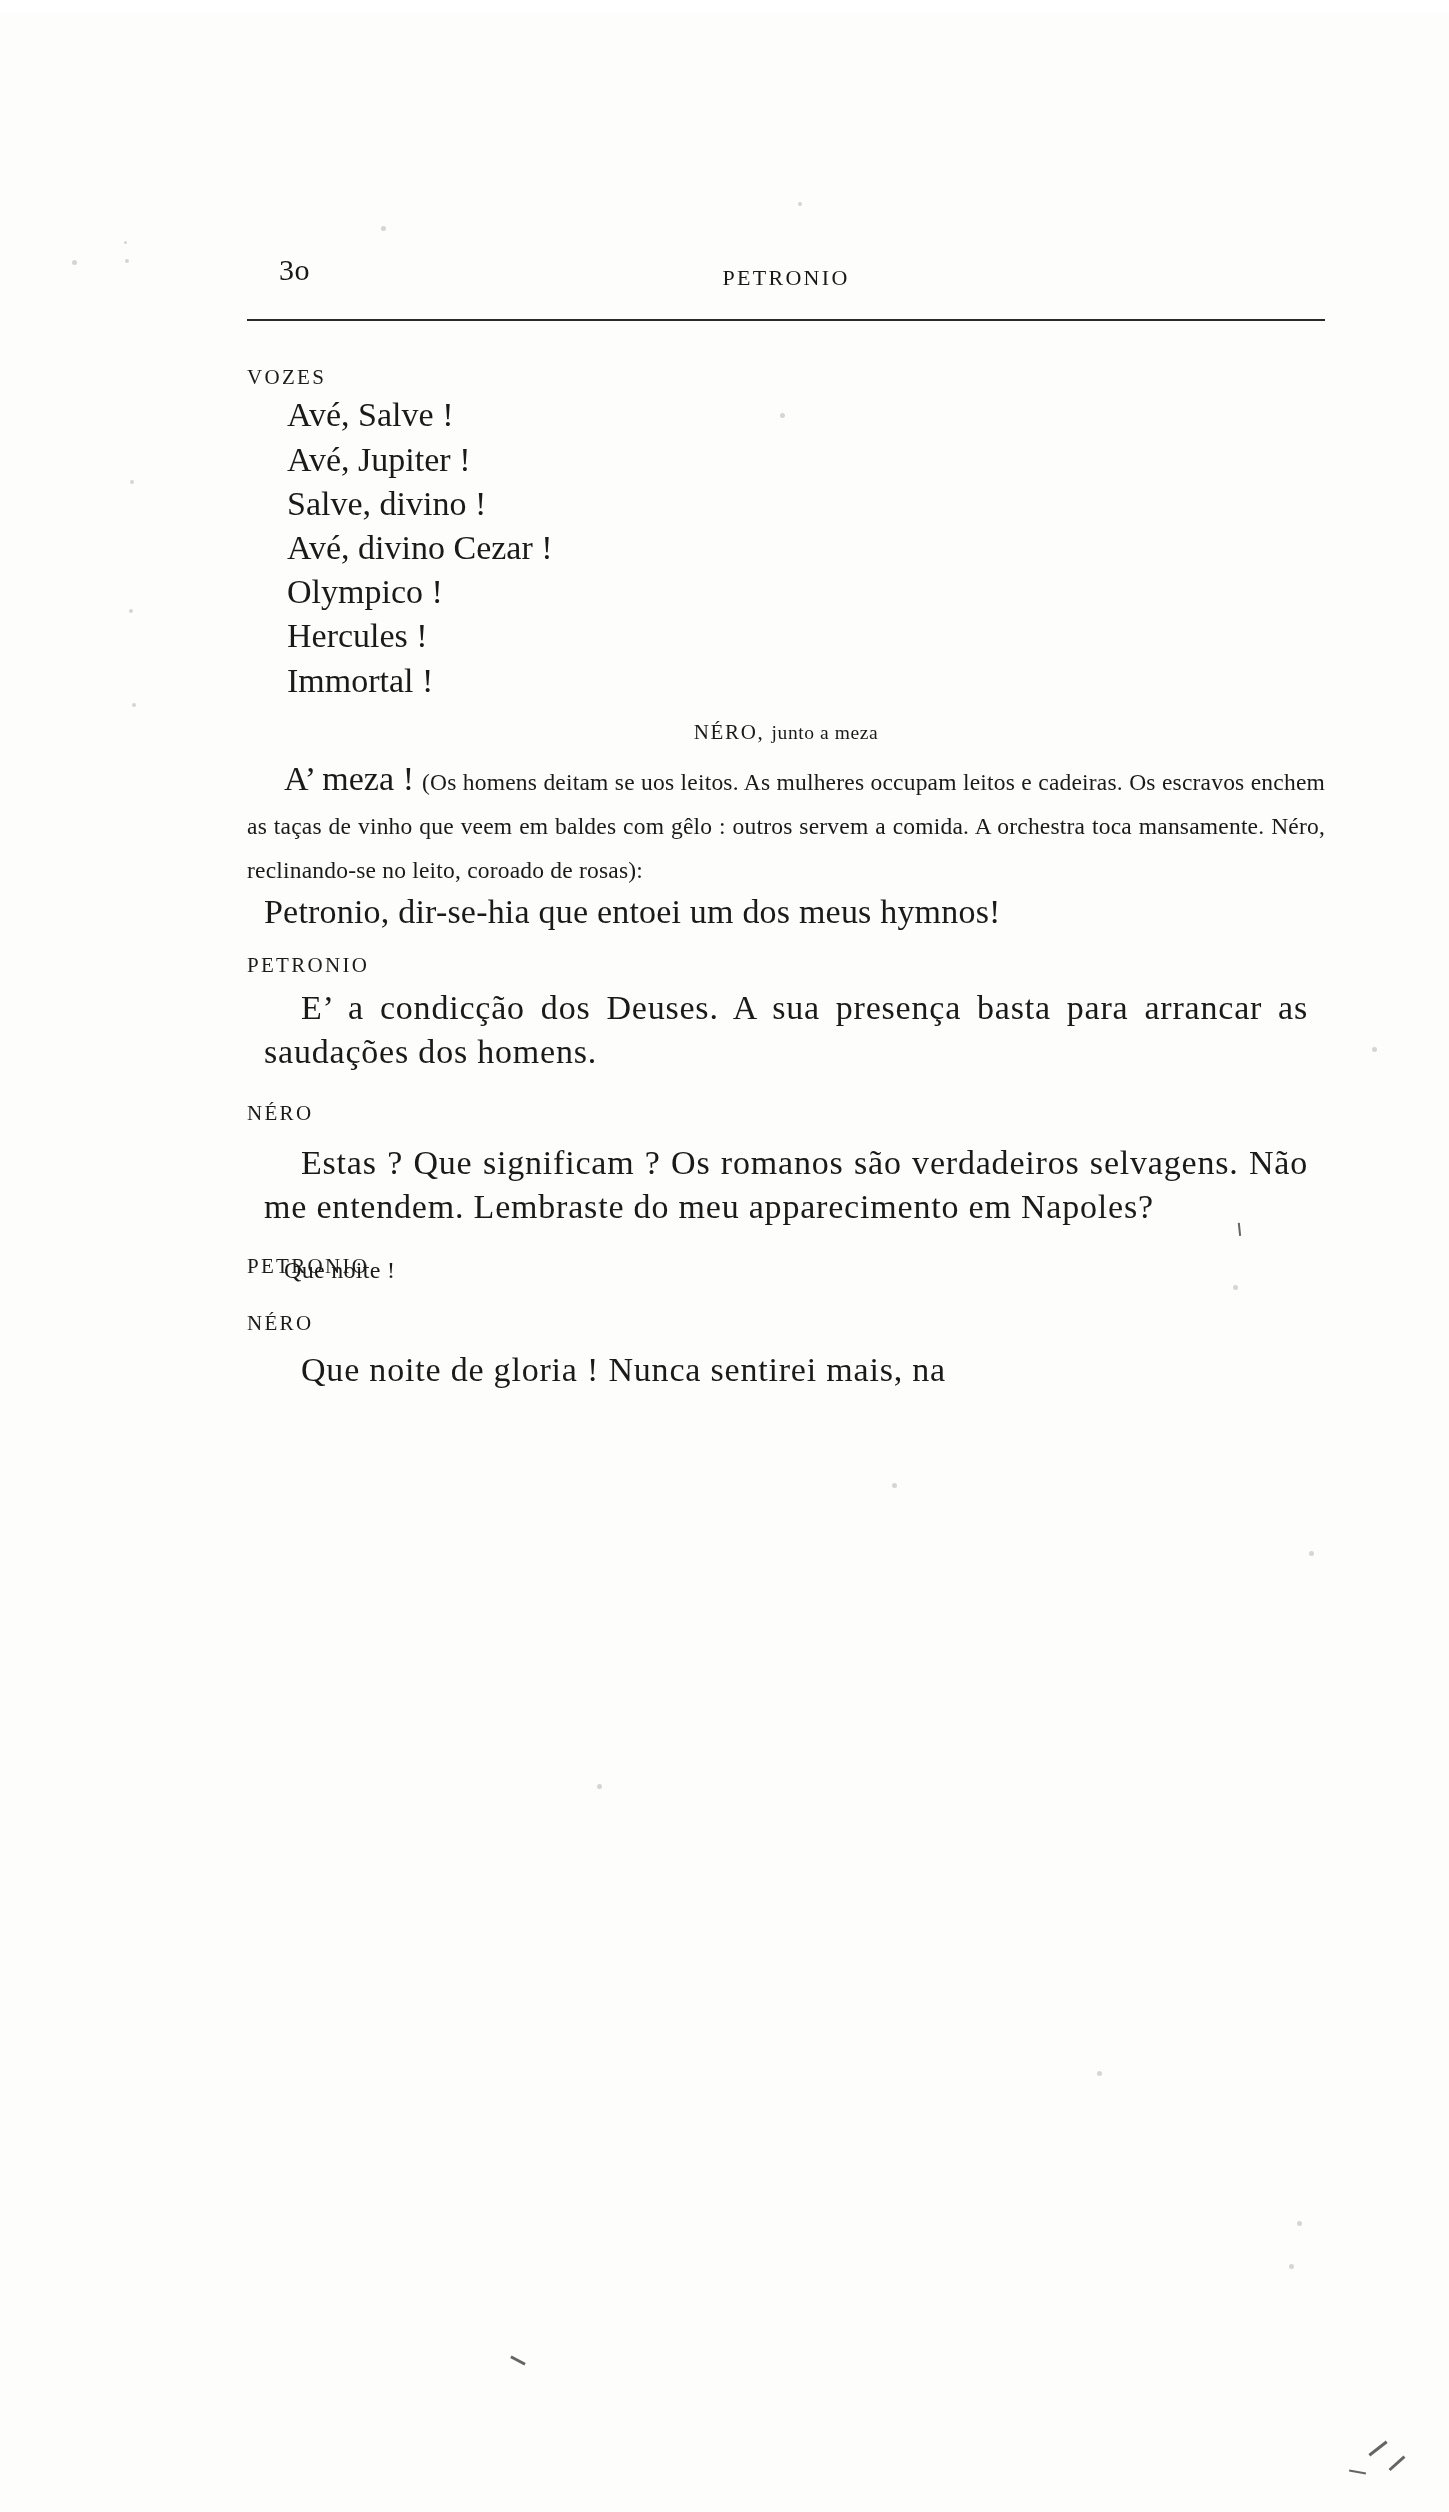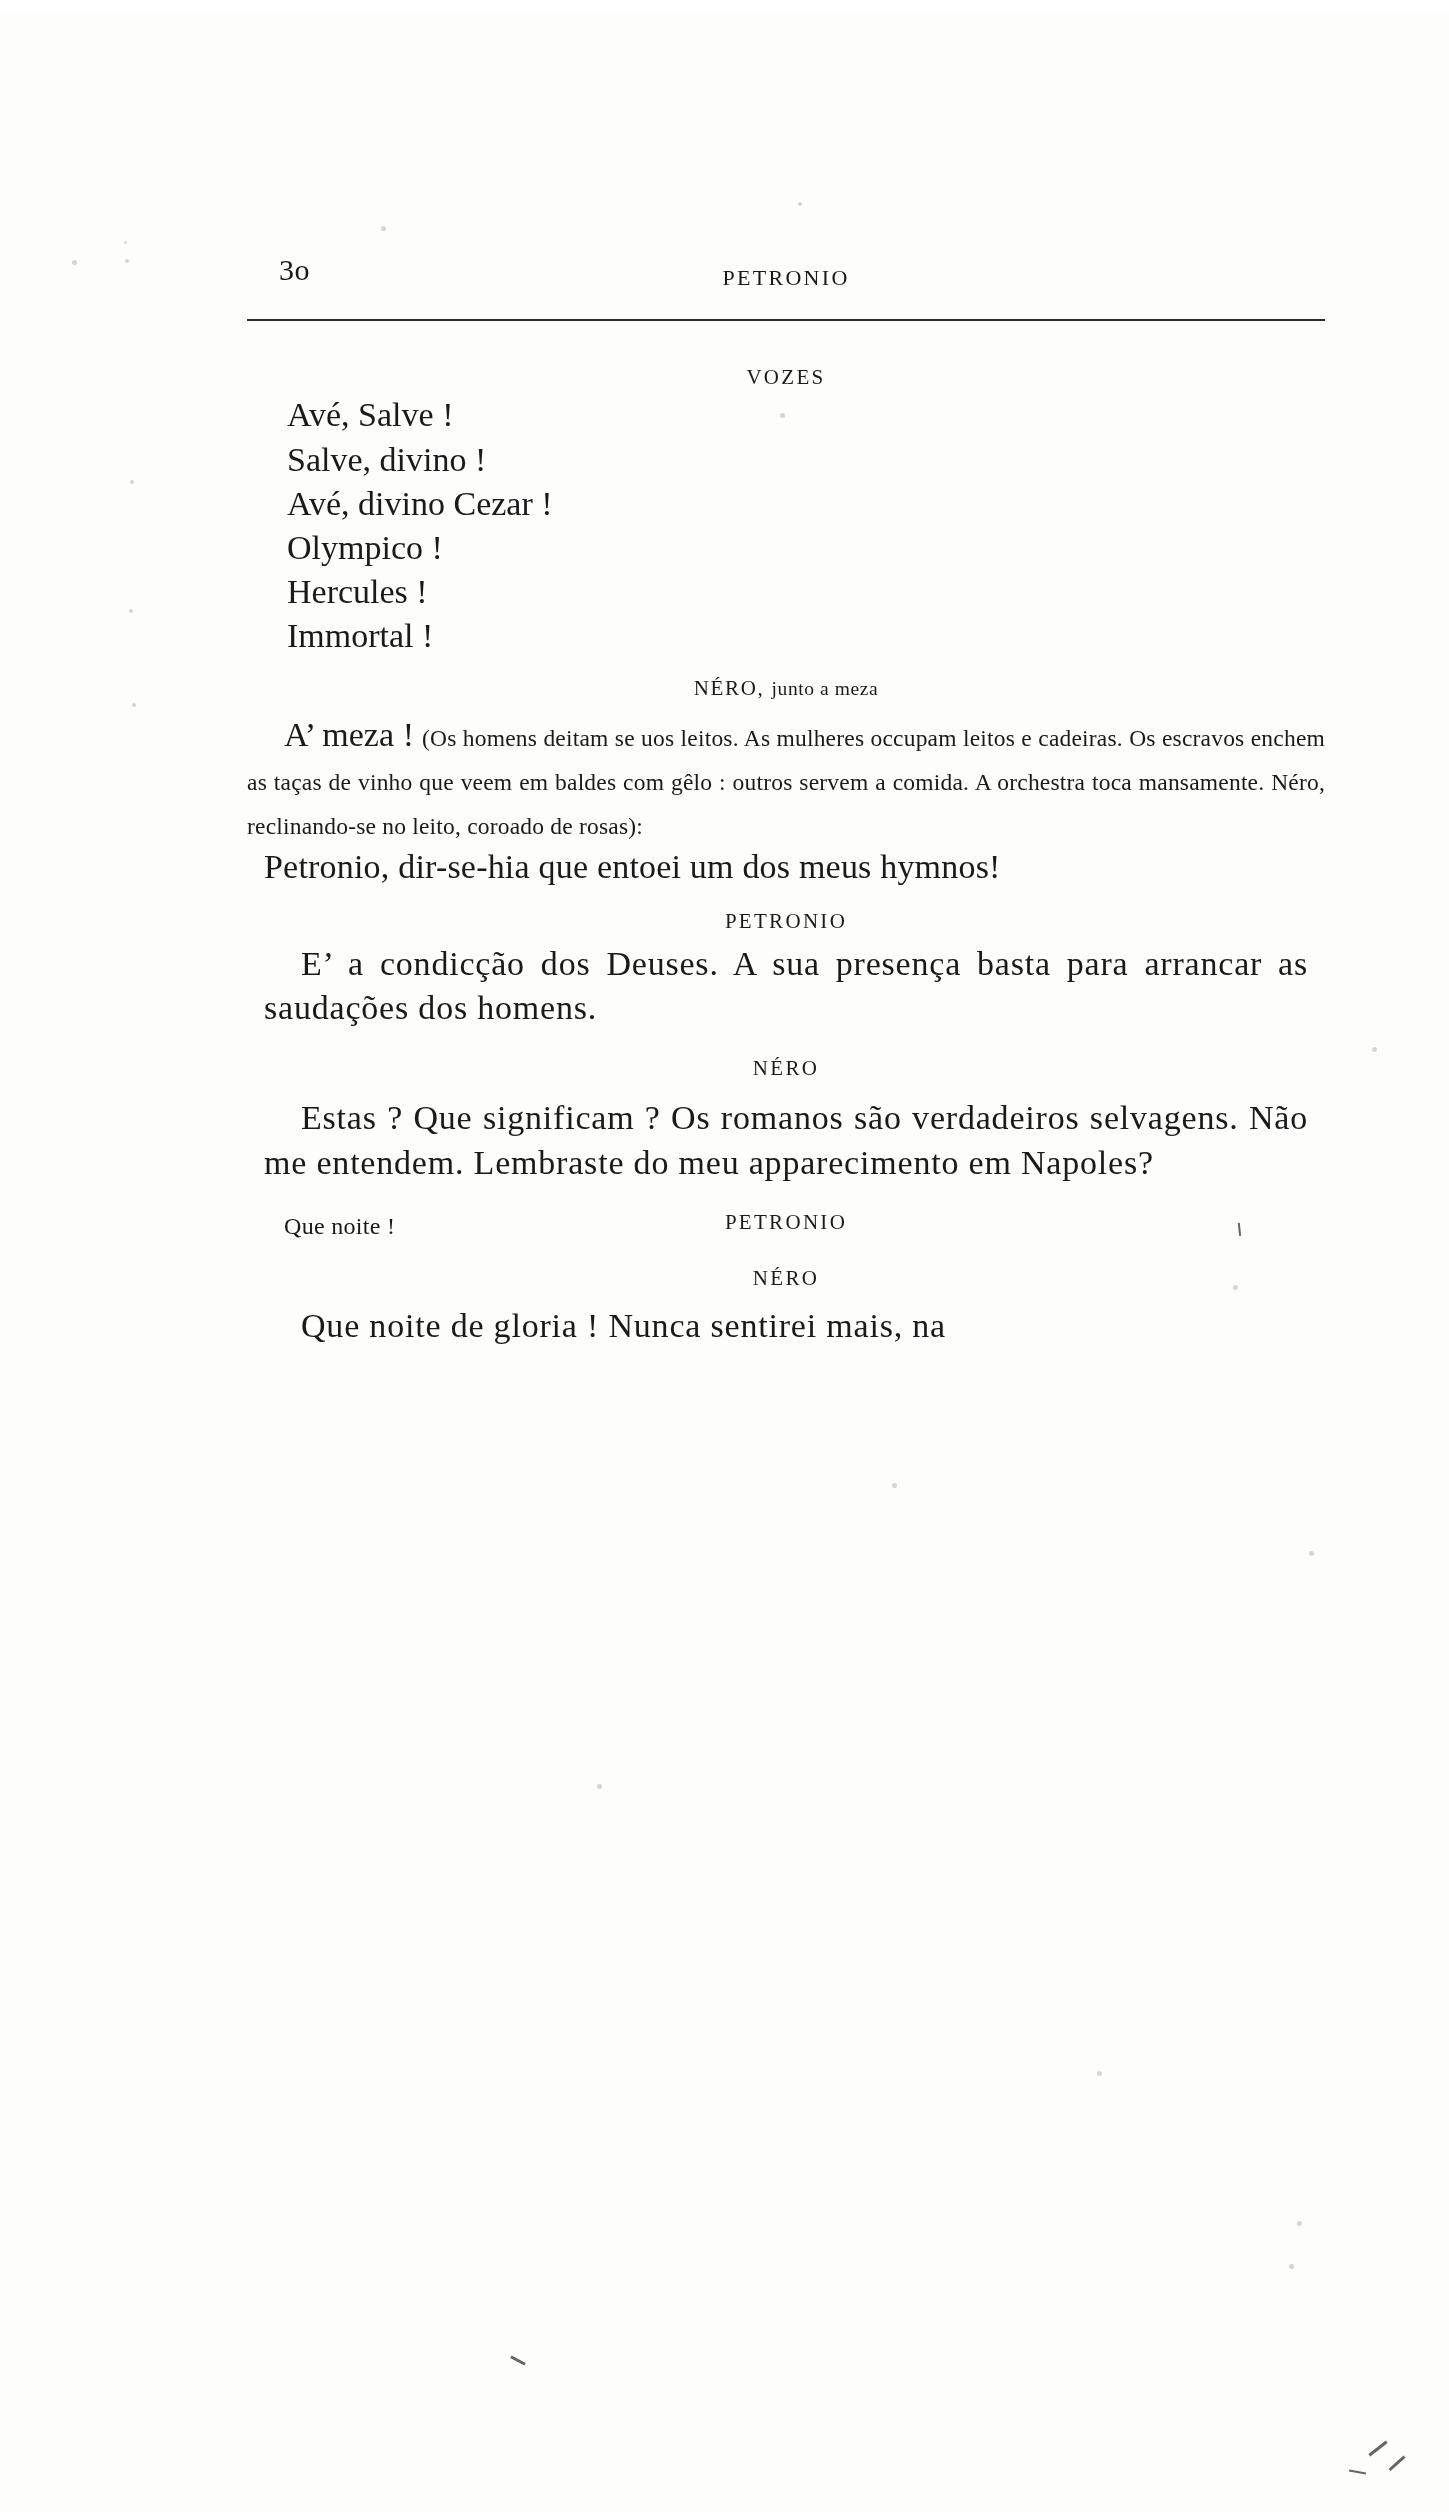--- a/index.html
+++ b/index.html
@@ -63,21 +63,21 @@
     height: 2.3px;
     background: #2a2a2a;
   }
   .body {
     position: absolute;
     left: 247px;
     top: 338px;
     width: 1078px;
   }
   .speaker {
-    text-align: center;
+    text-align: left;
     font-size: 21px;
     letter-spacing: 2.3px;
     margin: 15px 0 3.4px 0;
     color: #1c1c1c;
   }
   .stage-speaker {
     text-align: center;
     font-size: 21px;
     letter-spacing: 1.7px;
     margin: 17px 0 5.7px 0;
@@ -172,20 +172,21 @@
   </div>
 
   <div class="rule"></div>
 
   <div class="body">
 
     <div class="speaker">VOZES</div>
 
     <ul class="voices-list">
       <li>Avé, Salve !</li>
+      <li>Avé, Jupiter !</li>
       <li>Salve, divino !</li>
       <li>Avé, divino Cezar !</li>
       <li>Olympico !</li>
       <li>Hercules !</li>
       <li>Immortal !</li>
     </ul>
 
     <div class="stage-speaker">
       <span>NÉRO,</span>
       <span class="ital">junto a meza</span>

